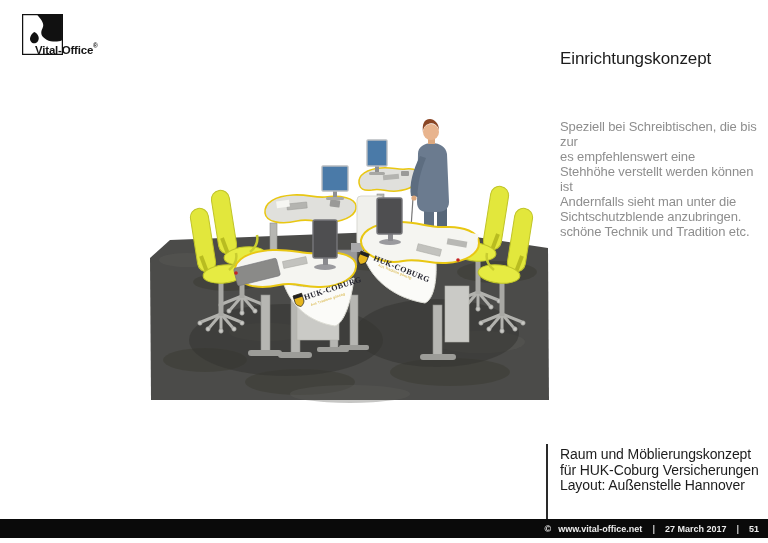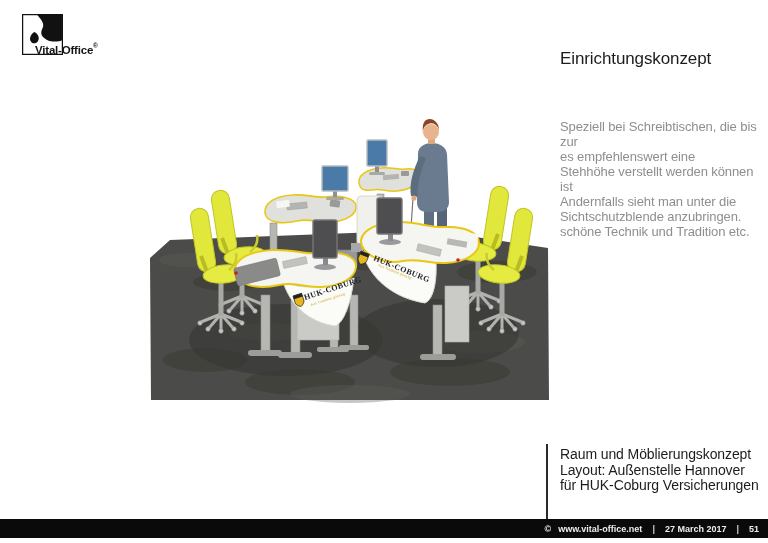--- a/index.html
+++ b/index.html
@@ -219,22 +219,22 @@
     <rect x="178" y="147" width="5" height="8" fill="#8a8a8e"></rect>
     <rect x="168" y="110" width="24" height="38" rx="2" fill="#4e4e50" stroke="#76767a" stroke-width="1.4"></rect>
   </g>
 </svg>
 </div>
 
 <div class="caption-block">
   <div class="caption-rule"></div>
   <div class="caption-lines">
     <div>Raum und Möblierungskonzept</div>
+    <div>für HUK-Coburg Versicherungen</div>
     <div>Layout: Außenstelle Hannover</div>
-    <div>für HUK-Coburg Versicherungen</div>
   </div>
 </div>
 
 <div class="footer">
   <span class="copy">©</span>
   <span>www.vital-office.net</span>
   <span class="sep">|</span>
   <span>27 March 2017</span>
   <span class="sep">|</span>
   <span>51</span>

